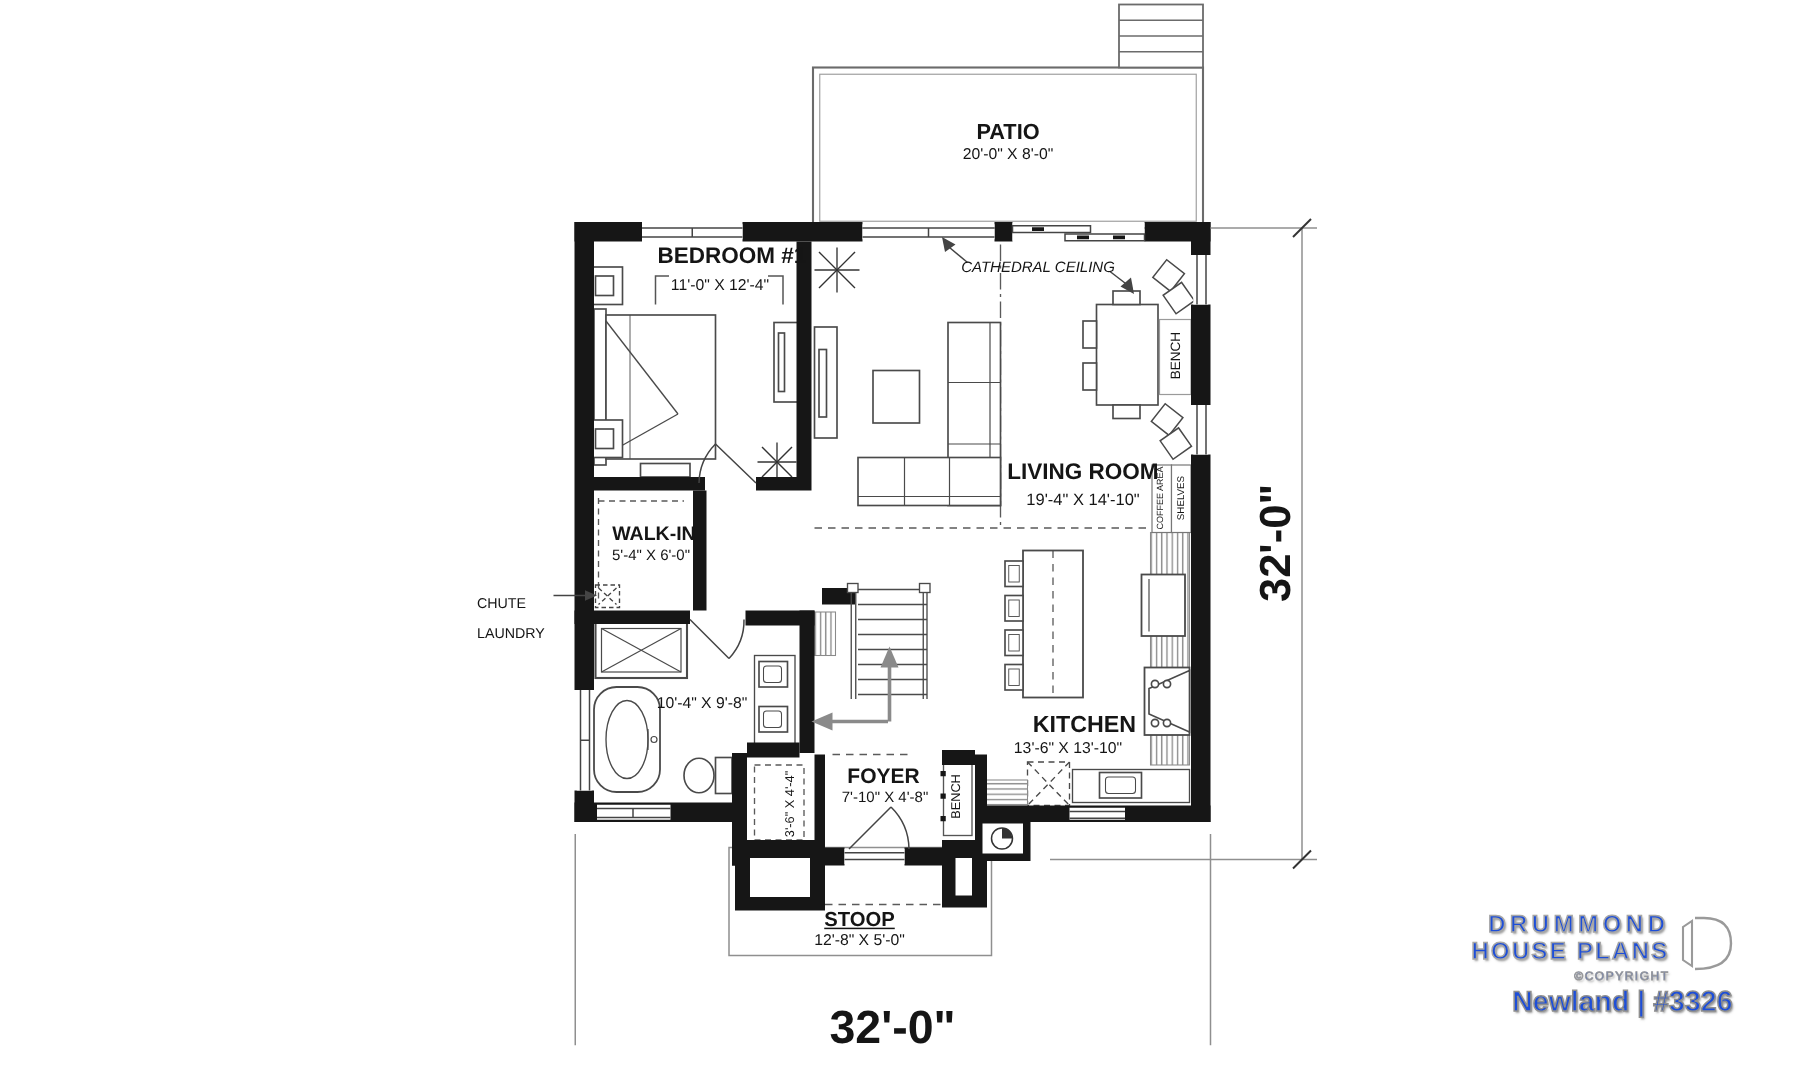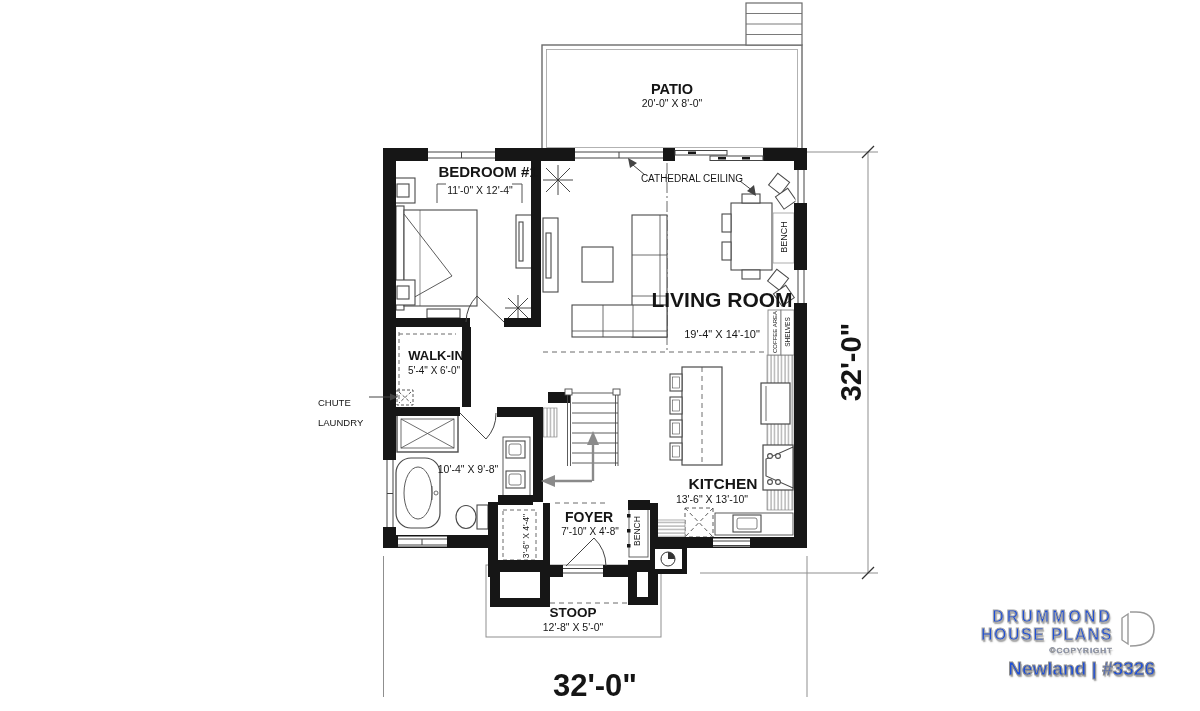--- a/index.html
+++ b/index.html
@@ -371,23 +371,23 @@
     <path d="M2 8 L2 30 L8 34 L8 4 Z" fill="#ffffff" stroke="#9a9a9a" stroke-width="1.4"></path>
   </g>
 </svg>
 
 <div class="lbl b" style="left:672px;top:89px;font-size:14.5px;">PATIO</div>
 <div class="lbl" style="left:672px;top:104px;font-size:10.5px;">20'-0" X 8'-0"</div>
 
 <div class="lbl b" style="left:488px;top:172px;font-size:15px;">BEDROOM #1</div>
 <div class="lbl" style="left:480px;top:191px;font-size:10.5px;">11'-0" X 12'-4"</div>
 
-<div class="lbl" style="left:692px;top:179px;font-size:10px;">CATHEDRAL CEILING</div>
-
-<div class="lbl b" style="left:722px;top:300px;font-size:21px;">LIVING ROOM</div>
+<div class="lbl" style="left:692px;top:179px;font-size:10px;font-style:italic;">CATHEDRAL CEILING</div>
+
+<div class="lbl b" style="left:722px;top:316px;font-size:15px;">LIVING ROOM</div>
 <div class="lbl" style="left:722px;top:334px;font-size:11px;">19'-4" X 14'-10"</div>
 
 <div class="lbl b" style="left:436px;top:356px;font-size:13px;">WALK-IN</div>
 <div class="lbl" style="left:434px;top:371px;font-size:10px;">5'-4" X 6'-0"</div>
 
 <div class="lbl-left" style="left:318px;top:384px;font-size:9.5px;margin-top:33px;">LAUNDRY</div>
 <div class="lbl-left" style="left:318px;top:397px;font-size:9.5px;text-align:center;">CHUTE</div>
 
 <div class="lbl" style="left:468px;top:470px;font-size:10.5px;">10'-4" X 9'-8"</div>
 
@@ -396,21 +396,21 @@
 
 <div class="lbl b" style="left:589px;top:518px;font-size:14px;">FOYER</div>
 <div class="lbl" style="left:590px;top:532px;font-size:10px;">7'-10" X 4'-8"</div>
 
 <div class="lbl rot" style="left:527px;top:536px;font-size:8.5px;">3'-6" X 4'-4"</div>
 <div class="lbl rot" style="left:638px;top:531px;font-size:8.5px;">BENCH</div>
 <div class="lbl rot" style="left:784px;top:237px;font-size:9px;">BENCH</div>
 <div class="lbl rot" style="left:774.5px;top:332px;font-size:6px;">COFFEE AREA</div>
 <div class="lbl rot" style="left:787.5px;top:332px;font-size:6.5px;">SHELVES</div>
 
-<div class="lbl b" style="left:573px;top:613px;font-size:13.5px;">STOOP</div>
+<div class="lbl b" style="left:573px;top:613px;font-size:13.5px;text-decoration:underline;">STOOP</div>
 <div class="lbl" style="left:573px;top:628px;font-size:10.5px;">12'-8" X 5'-0"</div>
 
 <div class="lbl b rot" style="left:851px;top:362px;font-size:29px;">32'-0"</div>
 <div class="lbl b" style="left:595px;top:686px;font-size:31px;">32'-0"</div>
 
 <div class="wm b" style="right:87px;top:608px;font-size:16px;letter-spacing:3px;">DRUMMOND</div>
 <div class="wm b" style="right:87px;top:626px;font-size:16px;letter-spacing:1.5px;padding-left:45px;">HOUSE PLANS</div>
 <div class="wm" style="right:87px;top:646px;font-size:8px;letter-spacing:1px;padding-left:14px;-webkit-text-stroke:0.6px #9a9a9a;">©COPYRIGHT</div>
 <div class="wm b wm-strong" style="right:45px;top:658px;font-size:19px;">Newland | #3326</div>
 

